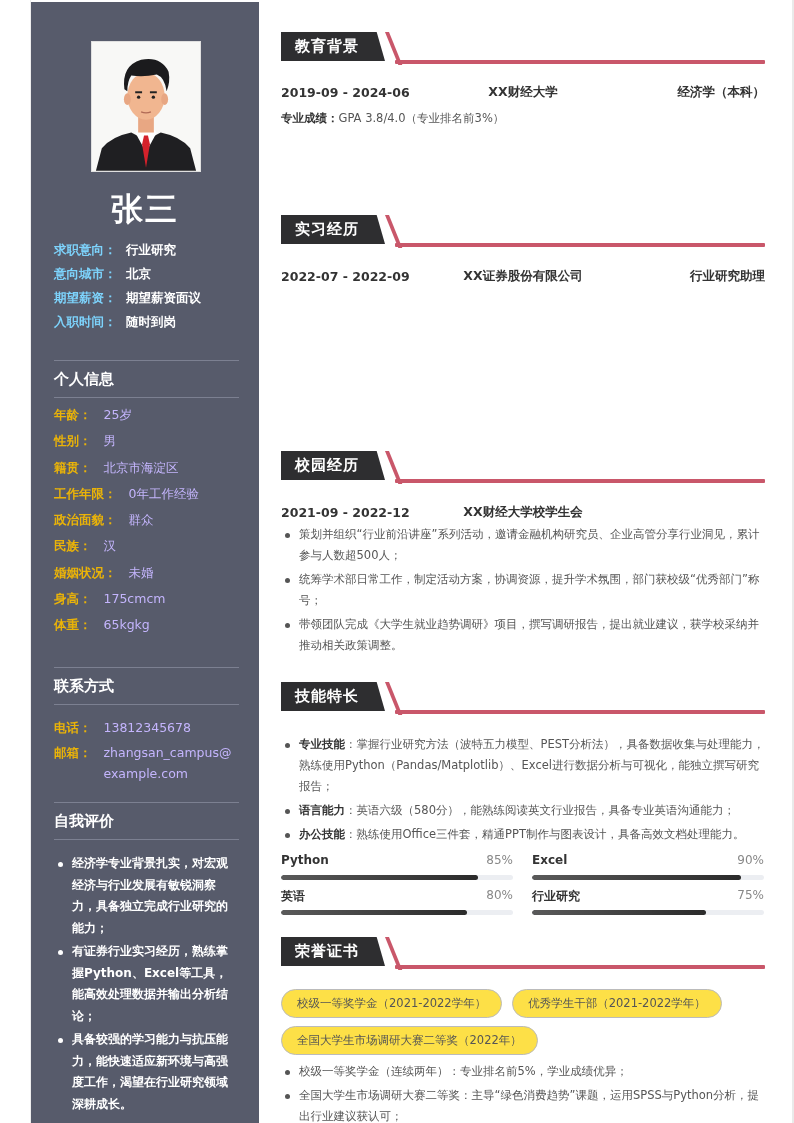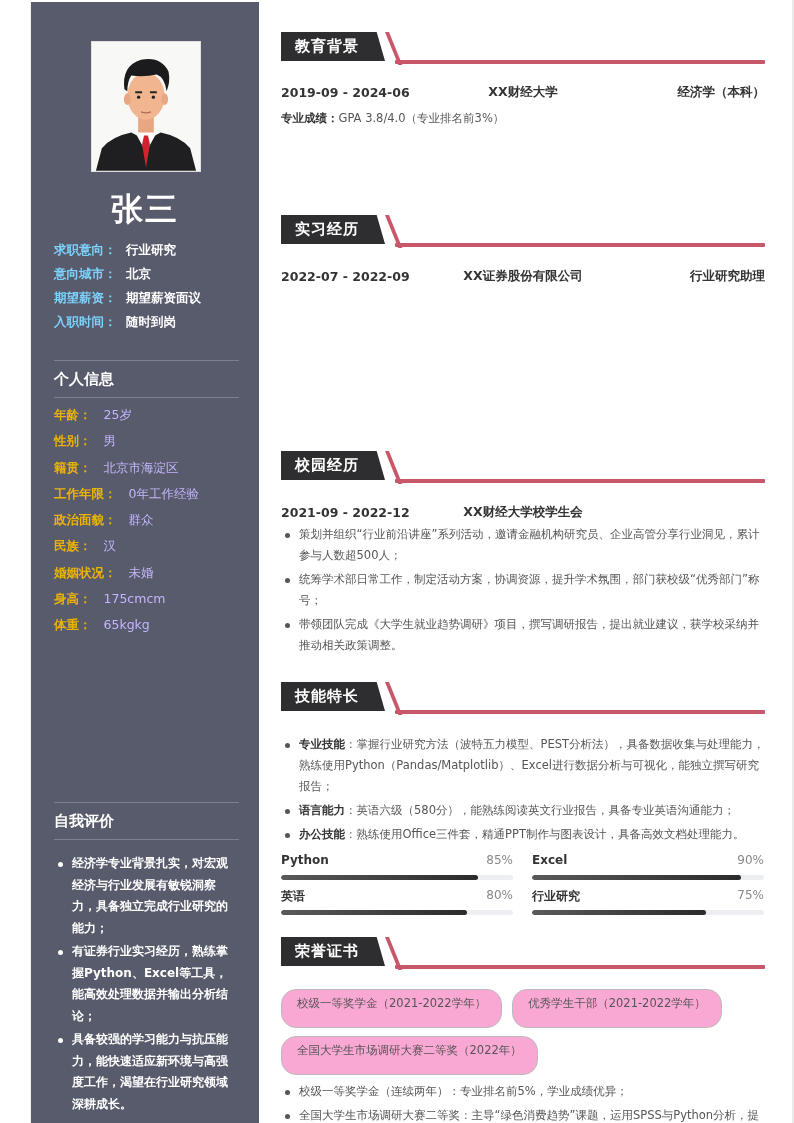--- a/index.html
+++ b/index.html
@@ -53,21 +53,21 @@
   .blist b { color: #333; }
 
   .skills-grid { display: grid; grid-template-columns: 232px 232px; column-gap: 19px; row-gap: 8px; }
   .skill .top { display: flex; justify-content: space-between; font-size: 12px; height: 17px; }
   .skill .top .nm { font-weight: bold; color: #333; }
   .skill .top .pct { color: #888; }
   .skill .bar { margin-top: 5px; height: 5px; background: #eceef2; border-radius: 3px; position: relative; overflow: hidden; }
   .skill .bar .fill { position: absolute; left: 0; top: 0; bottom: 0; border-radius: 3px; background: linear-gradient(90deg, #5a5a5a, #2b2b2b); }
 
   .chips { display: flex; flex-wrap: wrap; gap: 8px 10px; }
-  .chip { border: 1px solid #bbb; border-radius: 15px; padding: 0 15px; height: 39px; line-height: 27px; font-size: 11.5px; color: #555; background: #f9a8d4; }
+  .chip { border: 1px solid #bbb; border-radius: 15px; padding: 0 15px; height: 29px; line-height: 27px; font-size: 11.5px; color: #555; background: #fde047; }
 </style>
 </head>
 <body>
 
 <div class="page">
   <div class="page-edge-left"></div>
   <div class="page-edge-right"></div>
 
   <aside class="sidebar">
     <div class="photo">
@@ -146,20 +146,35 @@
             <span class="lbl">身高：</span>
             <span class="val">175cmcm</span>
           </div>
         <div class="kv" style="height:26.3px;">
             <span class="lbl">体重：</span>
             <span class="val">65kgkg</span>
           </div>
       </div>
     </div>
 
+    <div class="side-sec" style="top:665px;">
+      <div class="line"></div>
+      <h3>联系方式</h3>
+      <div class="line"></div>
+      <div style="margin-top:12px;">
+        <div class="kv" style="line-height:21px; margin-bottom:4px;">
+            <span class="lbl">电话：</span>
+            <span class="val">13812345678</span>
+          </div>
+        <div class="kv" style="line-height:21px;">
+            <span class="lbl">邮箱：</span>
+            <span class="val">zhangsan_campus@example.com</span>
+          </div>
+      </div>
+    </div>
 
     <div class="side-sec" style="top:800px;">
       <div class="line"></div>
       <h3>自我评价</h3>
       <div class="line"></div>
       <ul class="eval-list" style="margin-top:13px;">
         <li>经济学专业背景扎实，对宏观经济与行业发展有敏锐洞察力，具备独立完成行业研究的能力；</li>
         <li>有证券行业实习经历，熟练掌握Python、Excel等工具，能高效处理数据并输出分析结论；</li>
         <li>具备较强的学习能力与抗压能力，能快速适应新环境与高强度工作，渴望在行业研究领域深耕成长。</li>
       </ul>

